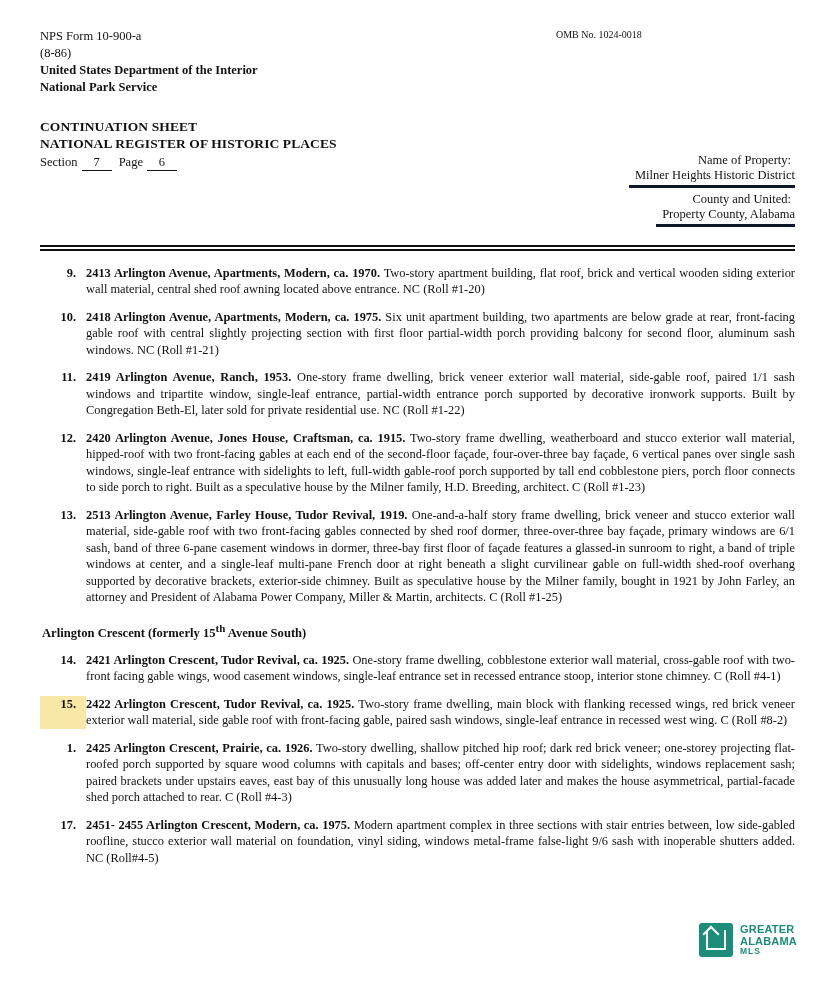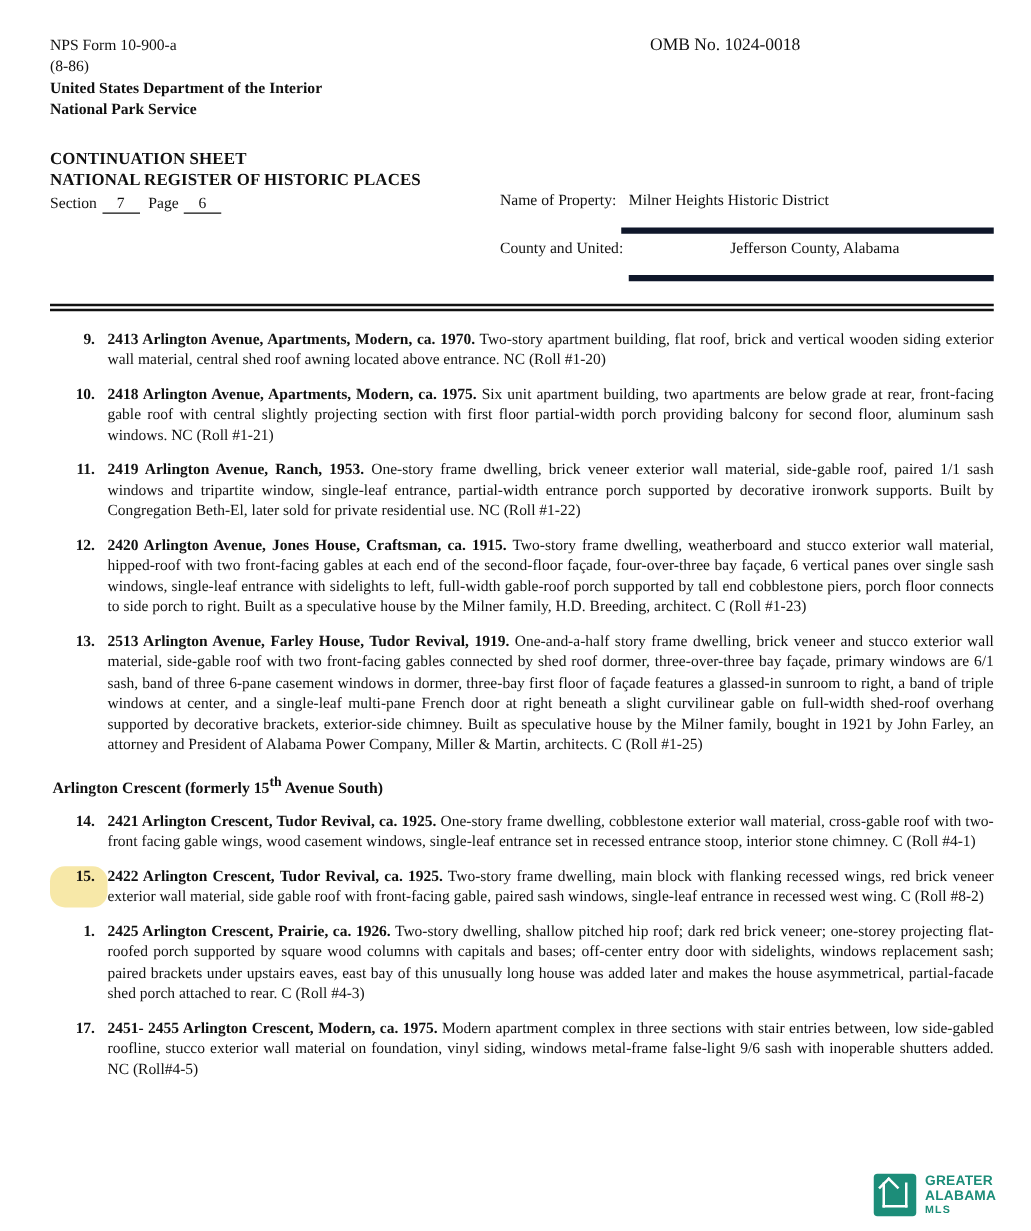--- a/index.html
+++ b/index.html
@@ -28,26 +28,27 @@
     top: 28px;
     width: 755px;
   }
 
   
   .hdr-row {
     display: flex;
     justify-content: flex-start;
     font-size: 12.5px;
     line-height: 1.35;
+    gap: 36px;
   }
   .hdr-left {
     width: 480px;
   }
   .hdr-right {
-    font-size: 14px;
+    font-size: 10px;
   }
   .form-no { display: block; }
   .agency {
     font-weight: bold;
     font-size: 12.5px;
     line-height: 1.35;
   }
   .reg-title {
     margin-top: 22px;
     font-weight: bold;
@@ -78,31 +79,33 @@
     min-width: 30px;
     border-bottom: 1px solid #111;
     text-align: center;
     margin: 0 4px;
   }
   .meta-right {
     flex: 1;
   }
   .meta-right .line {
     display: flex;
+    align-items: flex-end;
     margin-bottom: 4px;
+    flex-direction: column;
   }
   .meta-right .mlbl {
     white-space: nowrap;
     margin-right: 4px;
   }
   .meta-right .mval {
-    border-bottom: 5px solid #0f172a;
+    border-bottom: 3px solid #0f172a;
     flex: 1;
     padding-left: 6px;
-    padding-bottom: 14px;
+    padding-bottom: 2px;
   }
   .meta-right .mval.center {
     text-align: center;
   }
 
   
   .double-rule {
     margin-top: 14px;
     border-top: 2px solid #111;
     border-bottom: 2px solid #111;
@@ -122,41 +125,40 @@
   .entry .num {
     width: 46px;
     flex: 0 0 46px;
     text-align: right;
     padding-right: 10px;
     font-weight: bold;
     box-sizing: border-box;
   }
   .entry .num.hl {
     background: #f7e8a8;
-    border-radius: 12px;
   }
   .entry .body {
     flex: 1;
     text-align: justify;
     text-justify: inter-word;
   }
   .entry .body b { font-weight: bold; }
 
   .subhead {
     font-weight: bold;
     font-size: 12.6px;
     margin: 16px 0 11px 2px;
   }
   .subhead sup { font-size: 11px; vertical-align: super; text-align: center; }
 
   
   .logo {
     position: absolute;
     right: 28px;
-    bottom: 12px;
+    bottom: 28px;
     display: flex;
     align-items: center;
   }
   .logo-mark {
     width: 34px;
     height: 34px;
     background: #1c8d79;
     border-radius: 3px;
     position: relative;
     margin-right: 7px;
@@ -221,21 +223,21 @@
         <span class="lbl">Section</span><span class="blank-s">7</span>
         <span class="lbl">Page</span><span class="blank-p">6</span>
       </div>
       <div class="meta-right">
         <div class="line">
           <span class="mlbl">Name of Property:</span>
           <span class="mval">Milner Heights Historic District</span>
         </div>
         <div class="line">
           <span class="mlbl">County and United:</span>
-          <span class="mval center">Jefferson County, Alabama</span>
+          <span class="mval center">Property County, Alabama</span>
         </div>
       </div>
     </div>
 
     <div class="double-rule"></div>
 
     <div class="entries">
 
       <div class="entry">
         <div class="num">9.</div>

